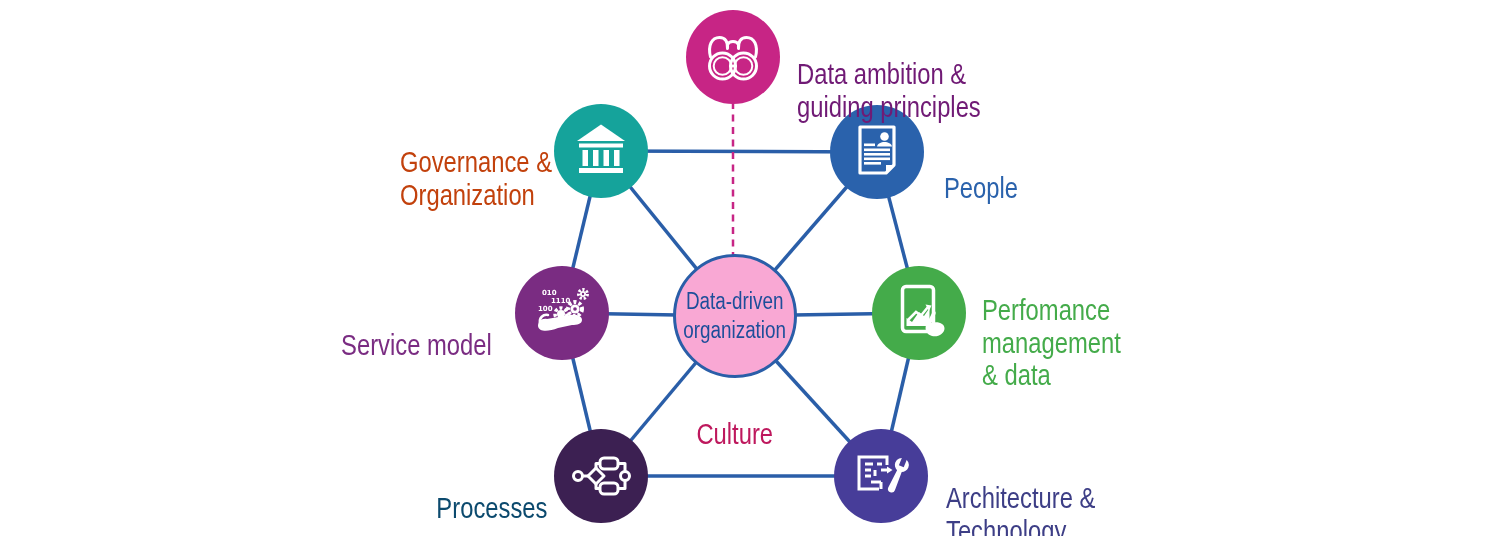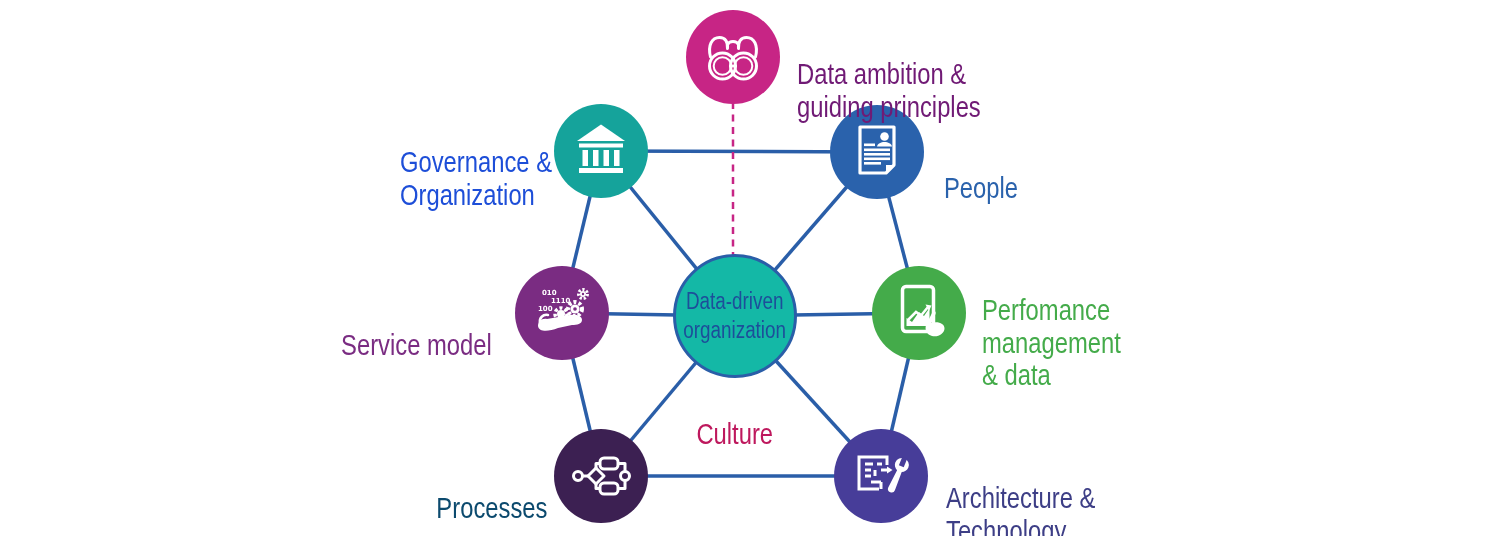--- a/index.html
+++ b/index.html
@@ -8,21 +8,21 @@
     font-family:"Liberation Sans", sans-serif;
   }
   #wires{position:absolute;left:0;top:0;z-index:0;}
   .node{
     position:absolute;width:94px;height:94px;border-radius:50%;
     display:flex;align-items:center;justify-content:center;z-index:2;
   }
   .node svg{display:block;}
   .hub{
     position:absolute;left:673px;top:254px;width:118px;height:118px;border-radius:50%;
-    background:#14b8a6;border:3px solid #2a5ea8;z-index:2;
+    background:#f9a8d4;border:3px solid #2a5ea8;z-index:2;
     display:flex;align-items:center;justify-content:center;text-align:center;
   }
   .hub .cx-c{font-size:23px;line-height:1.25;font-weight:400;}
   .label{position:absolute;z-index:3;font-size:29px;line-height:1.12;font-weight:400;white-space:pre-line;}
   .cx{display:inline-block;transform:scaleX(0.82);transform-origin:0 0;white-space:pre-line;}
   .cx-r{display:inline-block;transform:scaleX(0.82);transform-origin:100% 0;white-space:pre-line;}
   .cx-c{display:inline-block;transform:scaleX(0.82);transform-origin:50% 0;white-space:pre-line;}
   .r{text-align:right;}
   .c{text-align:center;}
 </style>
@@ -74,21 +74,21 @@
         <polygon points="32,5.5 8,22 56,22"></polygon>
         <rect x="10" y="24.5" width="44" height="4"></rect>
         <rect x="13.5" y="31" width="5.5" height="16"></rect>
         <rect x="24" y="31" width="5.5" height="16"></rect>
         <rect x="34.5" y="31" width="5.5" height="16"></rect>
         <rect x="45" y="31" width="5.5" height="16"></rect>
         <rect x="10" y="49" width="44" height="5"></rect>
       </svg>
     </span>
   </div>
-  <div class="label" style="left: 400px; top: 114px; color: #1d4ed8;">
+  <div class="label" style="left: 400px; top: 114px; color: #c2410c;">
     <span class="cx">Governance &amp;
 Organization</span>
   </div>
 
   <div class="node" style="left: 830px; top: 105px; background: rgb(42, 98, 172);">
     <span>
       <svg width="64" height="64" viewBox="0 0 64 64">
         <path d="M 15,7 H 49 V 45 L 41,53 H 15 Z" fill="none" stroke="#fff" stroke-width="3.2" stroke-linejoin="round"></path>
         <path d="M 49,45 H 41 V 53 Z" fill="#fff"></path>
         <circle cx="39.5" cy="16.5" r="4.3" fill="#fff"></circle>

